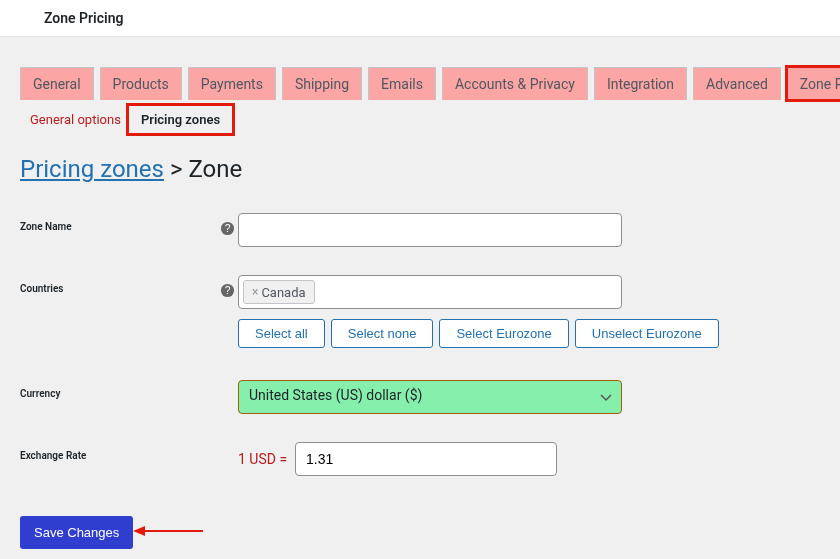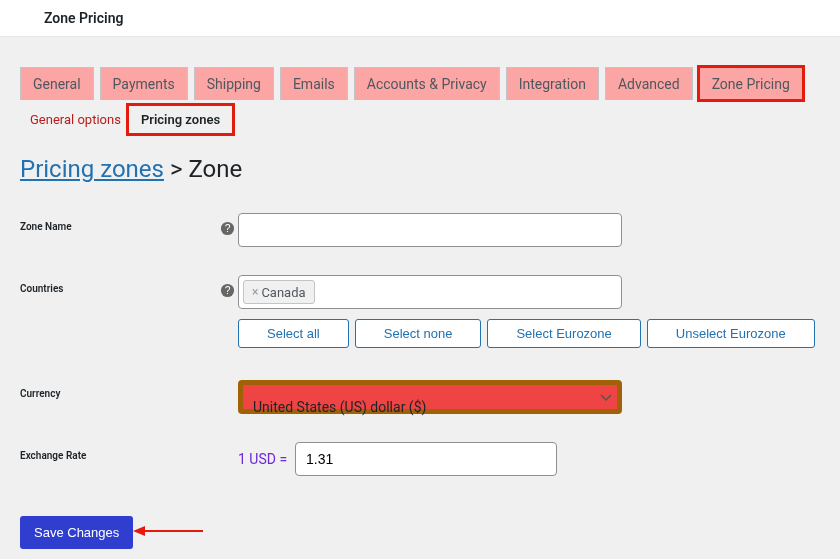--- a/index.html
+++ b/index.html
@@ -147,56 +147,56 @@
     .country-buttons {
       display: flex;
       gap: 6px;
       margin-left: 218px;
       margin-bottom: 32px;
     }
     .country-btn {
       border: 1px solid #2271b1;
       background: #fff;
       color: #2271b1;
-      padding: 6px 28px;
+      padding: 6px 16px;
       font-size: 13px;
       border-radius: 3px;
       cursor: pointer;
     }
     .select-wrap {
       position: relative;
       width: 384px;
     }
     .select-input {
       width: 100%;
       height: 34px;
-      border: 5px solid #a16207;
+      border: 1px solid #a16207;
       border-radius: 4px;
-      padding: 14px 30px 6px 10px;
-      font-size: 14px;
-      background: #ef4444;
+      padding: 6px 30px 6px 10px;
+      font-size: 14px;
+      background: #86efac;
       appearance: none;
       cursor: pointer;
     }
     .select-caret {
       position: absolute;
       right: 10px;
       top: 50%;
       transform: translateY(-50%);
       pointer-events: none;
       color: #666;
     }
     .rate-row {
       display: flex;
       align-items: center;
       gap: 8px;
     }
     .rate-prefix {
       font-size: 14px;
-      color: #6d28d9;
+      color: #b91c1c;
     }
     .rate-input {
       width: 262px;
       height: 34px;
       border: 1px solid #8c8f94;
       border-radius: 4px;
       padding: 6px 10px;
       font-size: 14px;
       background: #fff;
     }
@@ -224,20 +224,21 @@
   </style>
 </head>
 <body>
 
 <div class="page-header">Zone Pricing</div>
 
 <div class="content-area">
 
   <div class="nav-tabs">
     <div class="nav-tab">General</div>
+    <div class="nav-tab">Products</div>
     <div class="nav-tab">Payments</div>
     <div class="nav-tab">Shipping</div>
     <div class="nav-tab">Emails</div>
     <div class="nav-tab">Accounts &amp; Privacy</div>
     <div class="nav-tab">Integration</div>
     <div class="nav-tab">Advanced</div>
     <div class="nav-tab highlighted">Zone Pricing</div>
   </div>
 
   <div class="sub-nav">

